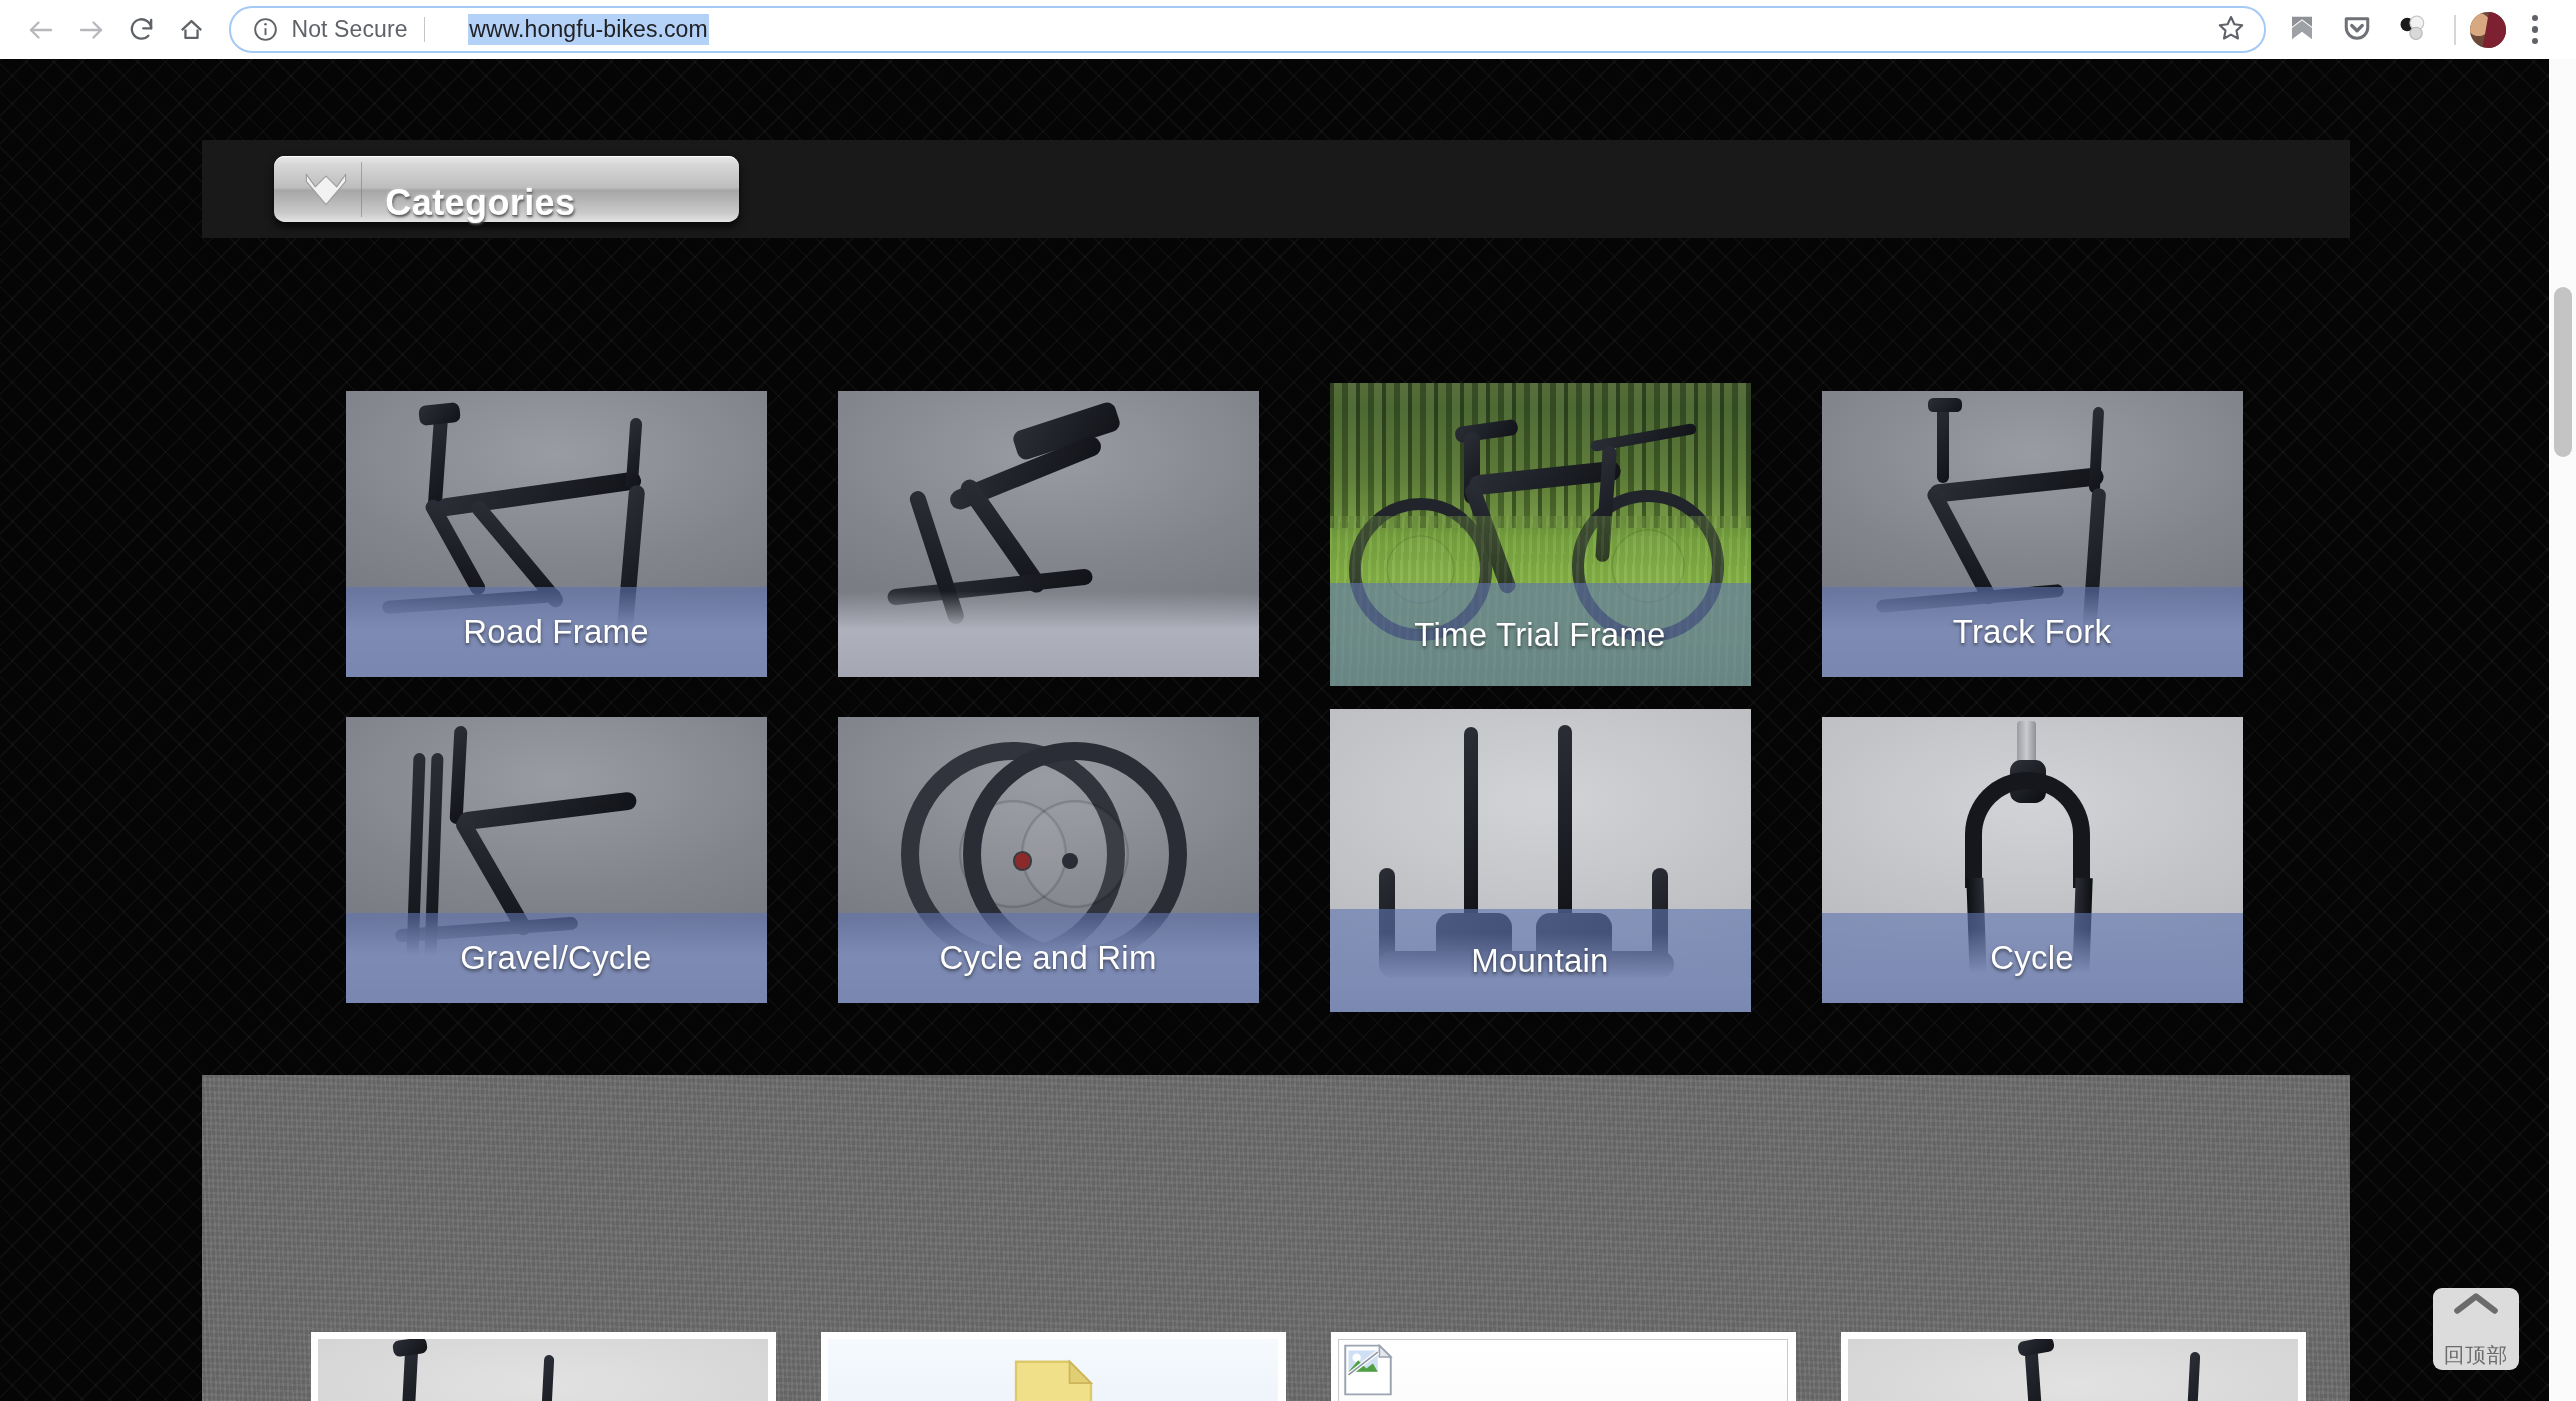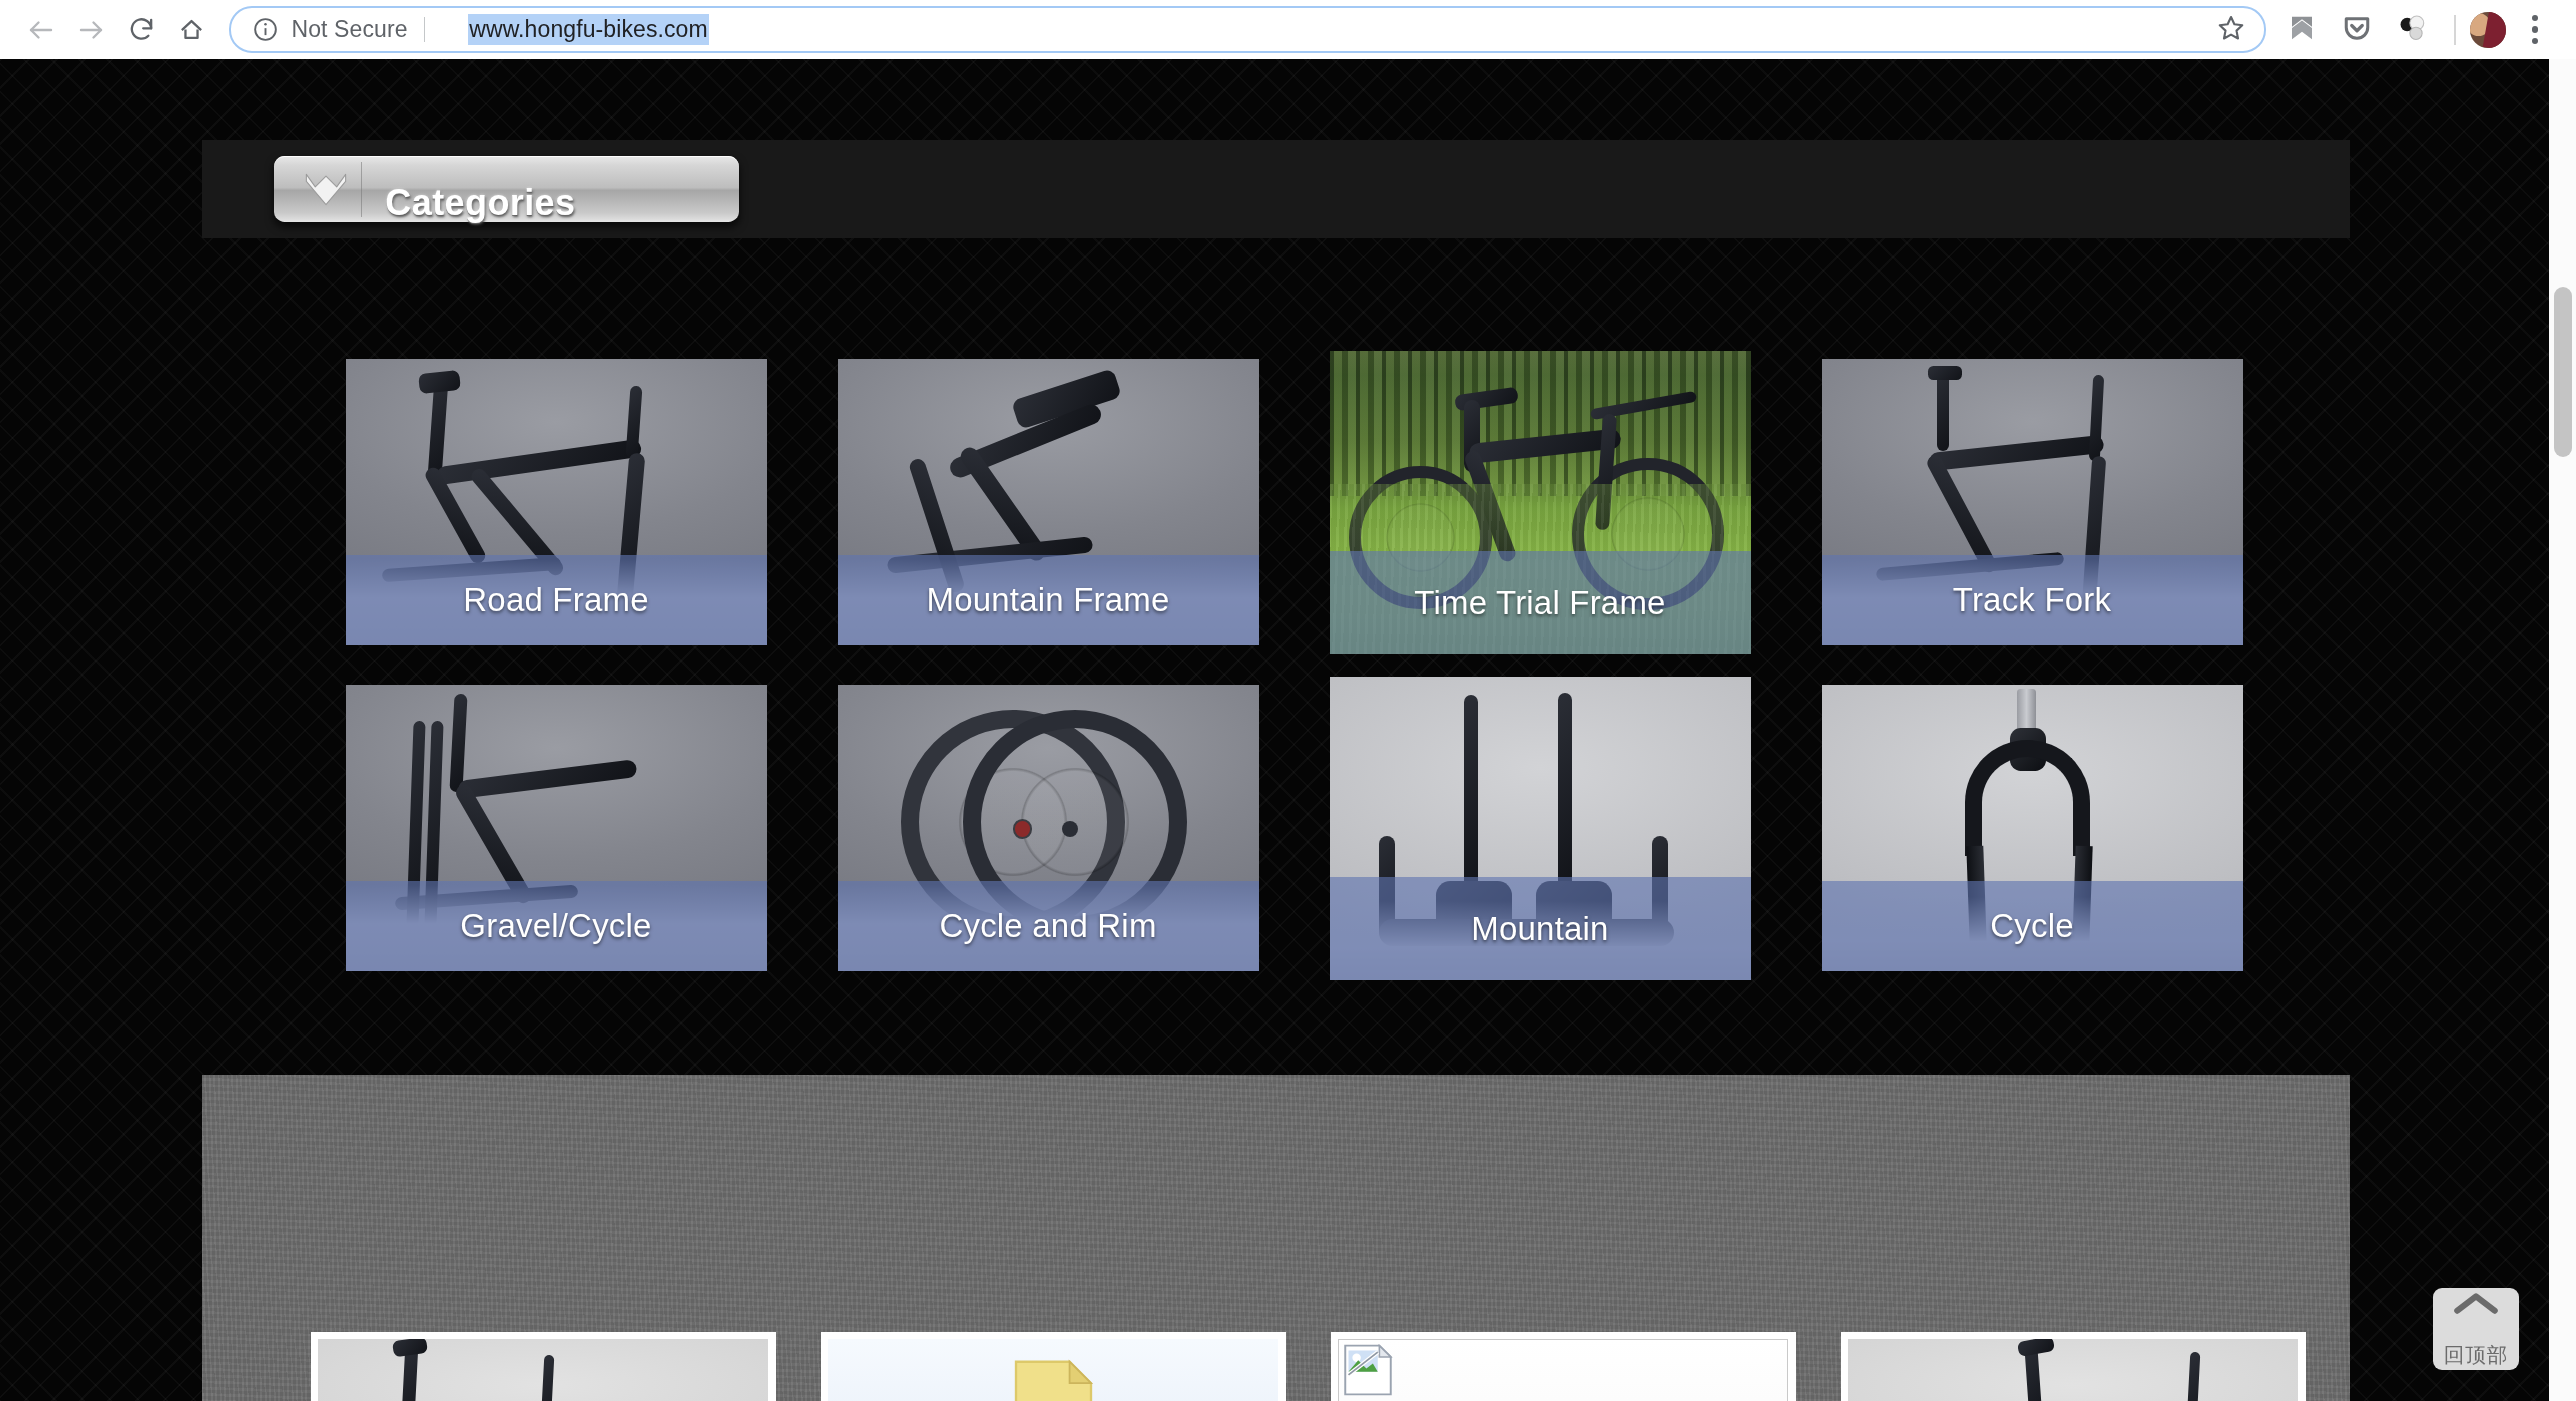--- a/index.html
+++ b/index.html
@@ -170,21 +170,21 @@
     letter-spacing: 0.4px;
     padding-left: 16px;
     white-space: nowrap;
     margin-top: 27px;
   }
 
   
   .cat-grid {
     position: absolute;
     left: 310px;
-    top: 300px;
+    top: 332px;
     width: 1969px;
   }
   .cat-row { display: flex; gap: 0; }
   .cat-cell { width: 492px; display: flex; justify-content: center; }
 
   .cat-tile {
     width: 421px;
     height: 286px;
     position: relative;
     overflow: hidden;
@@ -497,23 +497,20 @@
 
       <div class="cat-cell">
       <div class="cat-tile">
         <div class="tile-photo bg-studio">
           <div class="sil soft" style="left:175px;top:25px;width:107px;height:30px;border-radius:9px;transform:rotate(-18deg)"></div>
           <div class="sil soft tube" style="left:107px;top:72px;width:161px;height:19.7px;transform:rotate(-22deg)"></div>
           <div class="sil soft tube" style="left:134px;top:85px;width:134px;height:18px;transform:rotate(55deg);transform-origin:left top"></div>
           <div class="sil soft tube" style="left:49px;top:188px;width:206px;height:16px;transform:rotate(-6deg)"></div>
           <div class="sil soft tube" style="left:85px;top:98px;width:139px;height:16px;transform:rotate(72deg);transform-origin:left top"></div>
         </div>
-        <div class="tile-overlay">
-          <span class="tile-label">Mountain Frame</span>
-        </div>
       </div>
       </div>
 
       <div class="cat-cell">
       <div class="cat-tile raised">
         <div class="tile-photo bg-outdoor">
           <div class="wheel" style="left:19.7px;top:115px;width:143px;height:143px;"></div>
           <div class="wheel" style="left:242px;top:107px;width:152px;height:152px;"></div>
           <div class="sil soft" style="left:125px;top:40px;width:63px;height:16px;border-radius:7.2px;transform:rotate(-8deg)"></div>
           <div class="sil soft tube" style="left:134px;top:49px;width:16px;height:72px;"></div>

